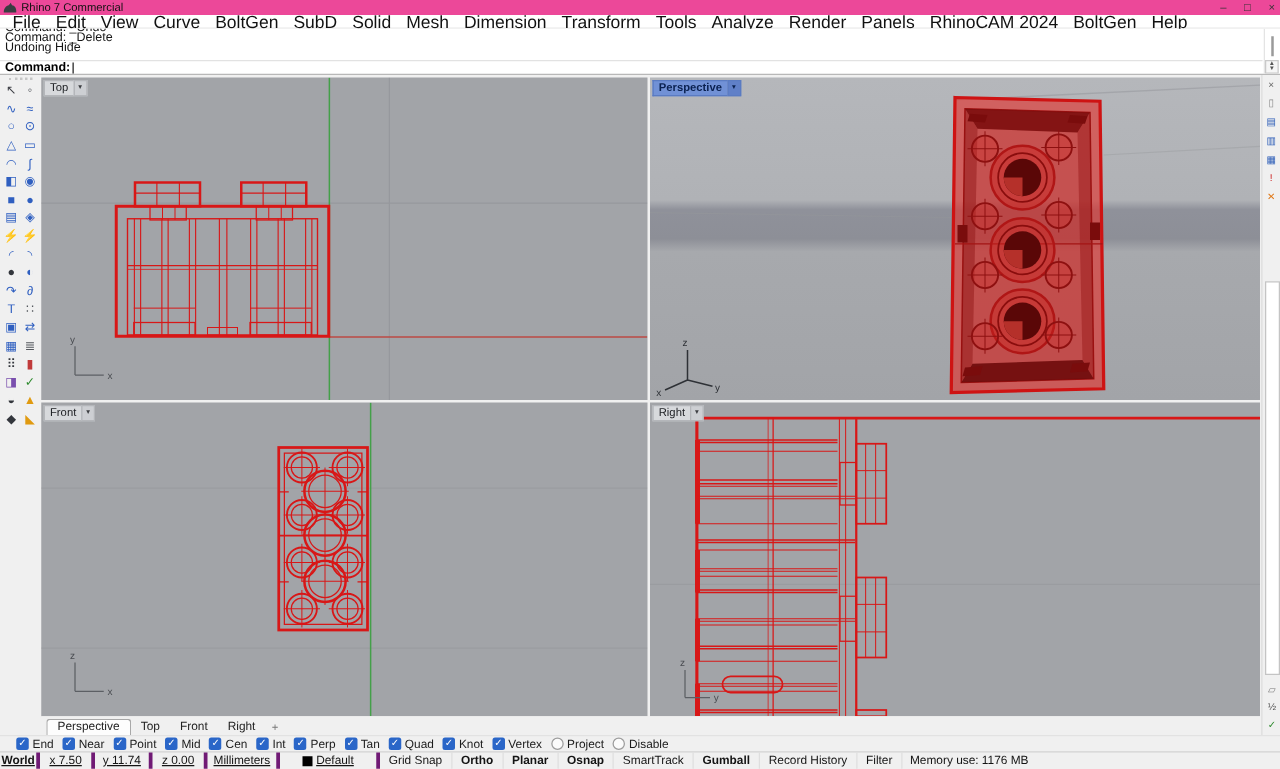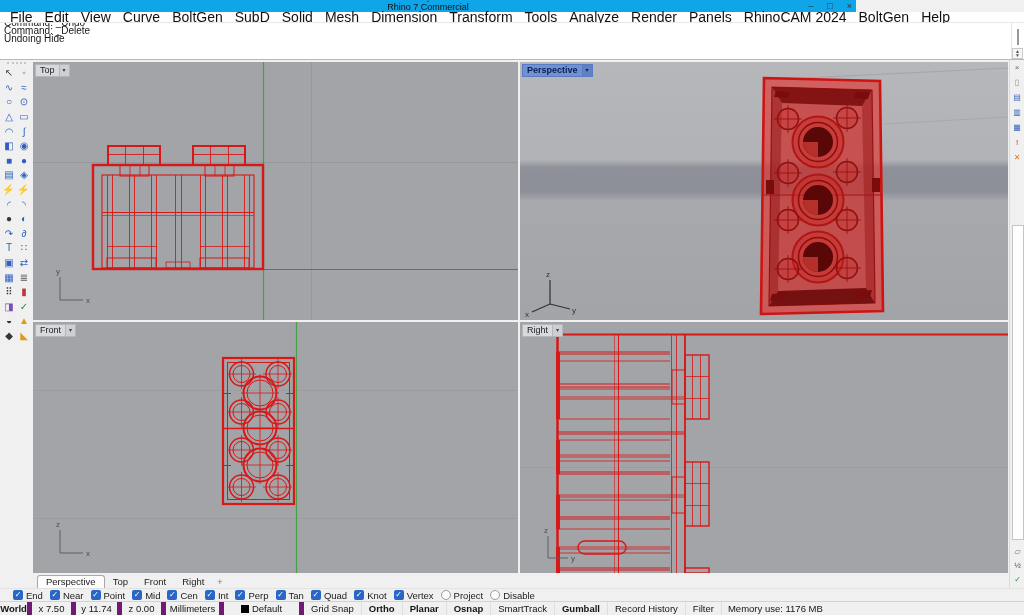--- a/index.html
+++ b/index.html
@@ -1,21 +1,21 @@
 <!DOCTYPE html>
 <html><head>
 <meta charset="utf-8">
 <style>
   * { margin:0; padding:0; box-sizing:border-box; }
   html,body { width:1024px; height:615px; overflow:hidden;
     font-family:"Liberation Sans", sans-serif; background:#f0f0f0; color:#1a1a1a; }
 
   
-  .titlebar { position:absolute; left:0; top:0; width:856px; height:12px;
-    background:#0ea5e9; display:flex; align-items:center; font-size:9px;flex-direction:column; }
+  .titlebar { position:absolute; left:0; top:0; width:1024px; height:12px;
+    background:#ec4899; display:flex; align-items:center; font-size:9px; }
   .titlebar .appicon { width:12px; height:10px; margin:0 3px 0 2px; }
   .titlebar .title { font-size:9px; color:#111; }
   .winbtns { position:absolute; right:4px; top:0; height:12px; display:flex; gap:14px;
     align-items:center; font-size:9px; color:#333; }
   .winbtns span { cursor:default; }
 
   .menubar { position:absolute; left:0; top:12px; width:1024px; height:11px;
     background:#ffffff; border-bottom:1px solid #e8e8e8; display:flex;
     align-items:center; padding-left:4px; }
   .menu-item { font-size:14px; color:#111; padding:0 6px; line-height:11px;text-align:center; }
@@ -84,21 +84,21 @@
   .osnap-item { display:inline-flex; align-items:center; gap:3px; }
   .chk { width:10px; height:10px; font-size:8px; line-height:10px; text-align:center; }
   .chk.on { background:#2a66c8; color:#fff; border-radius:2px; }
   .chk.off { background:#fbfbfb; border:1px solid #9c9c9c; border-radius:50%; }
   .osnap-label { font-size:9.5px; color:#1b1b1b; }
 
   
   .statusbar { position:absolute; left:0; top:601px; width:1024px; height:14px;
     background:#f0f0f0; border-top:1px solid #d2d2d2; display:flex; align-items:center;
     font-size:9.5px; color:#141414; }
-  .sb-cell { height:13px; line-height:13px; text-align:center; border-right:5px solid #701a75; }
+  .sb-cell { height:13px; line-height:13px; text-align:center; border-right:3px solid #701a75;text-decoration:underline; }
   .sb-world { width:32px; font-weight:bold; }
   .sb-x { width:44px; } .sb-y { width:46px; } .sb-z { width:44px;text-align:center; }
   .sb-units { width:58px; }
   .sb-layer { width:80px; display:flex; align-items:center; justify-content:center; gap:3px; }
   .layer-swatch { width:8px; height:8px; background:#000; display:inline-block; }
   .sb-toggle { padding:0 7px; height:13px; line-height:13px; border-right:1px solid #dedede; }
   .sb-toggle.on { font-weight:bold; }
   .sb-mem { padding:4px 6px; }
 </style>
 </head>
@@ -135,20 +135,24 @@
     <span class="menu-item">BoltGen</span>
     <span class="menu-item">Help</span>
   </div>
 
 <div class="cmdarea">
   <div class="cmd-history">
       <div class="cmd-line">Command: _Undo</div>
       <div class="cmd-line">Command: _Delete</div>
       <div class="cmd-line">Undoing Hide</div>
     </div>
+  <div class="cmd-promptrow">
+    <span class="cmd-prompt">Command:</span>
+    <span class="cmd-caret"></span>
+  </div>
   <div class="cmd-scroll">
     <div class="cmd-thumb"></div>
     <div class="cmd-stepper">
       <div>▲</div>
       <div>▼</div>
     </div>
   </div>
 </div>
 
 <div class="workspace">

